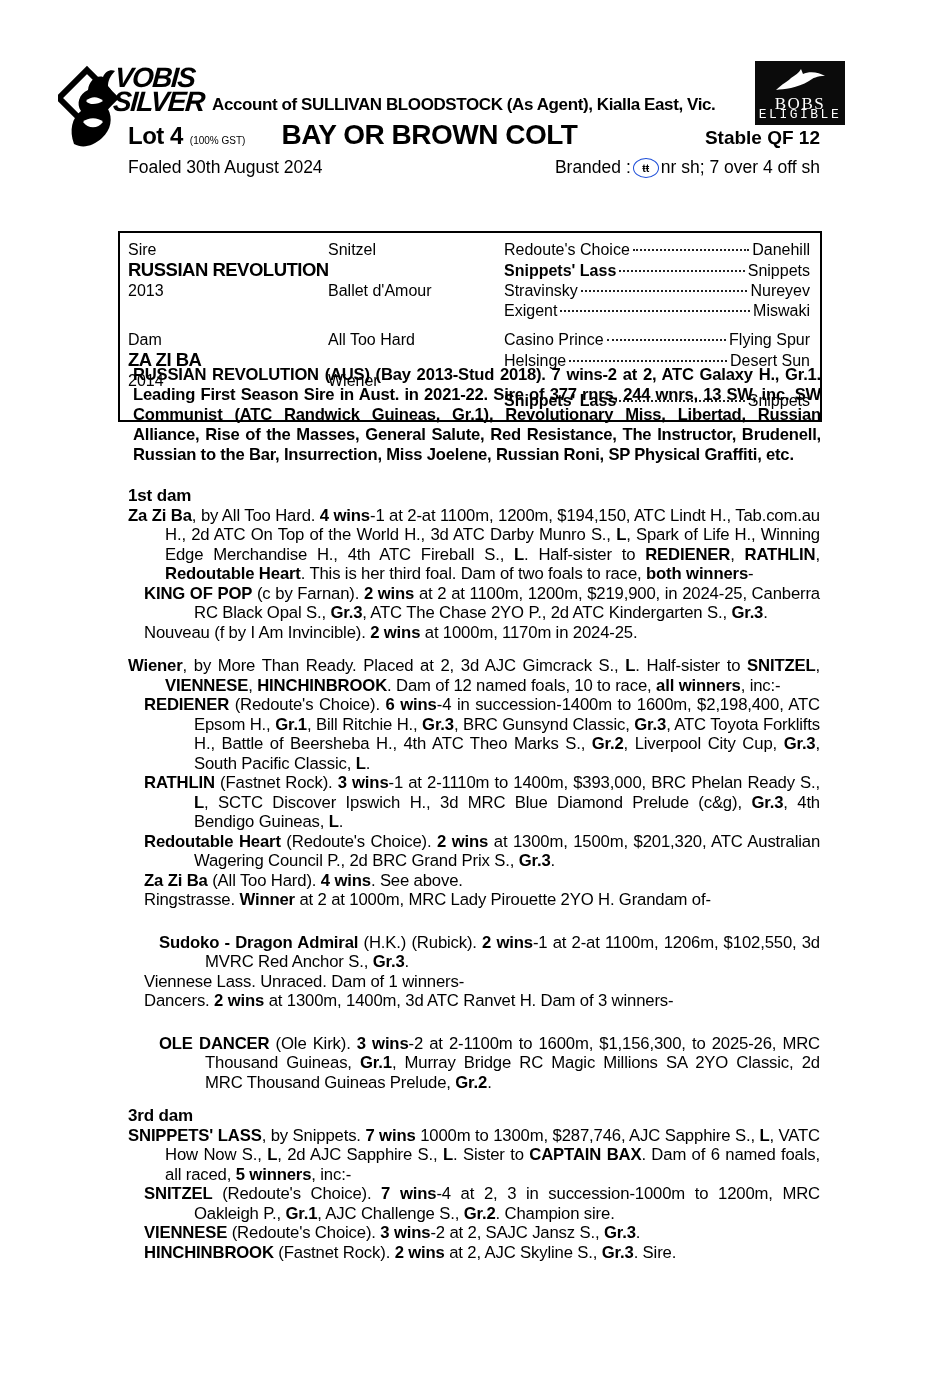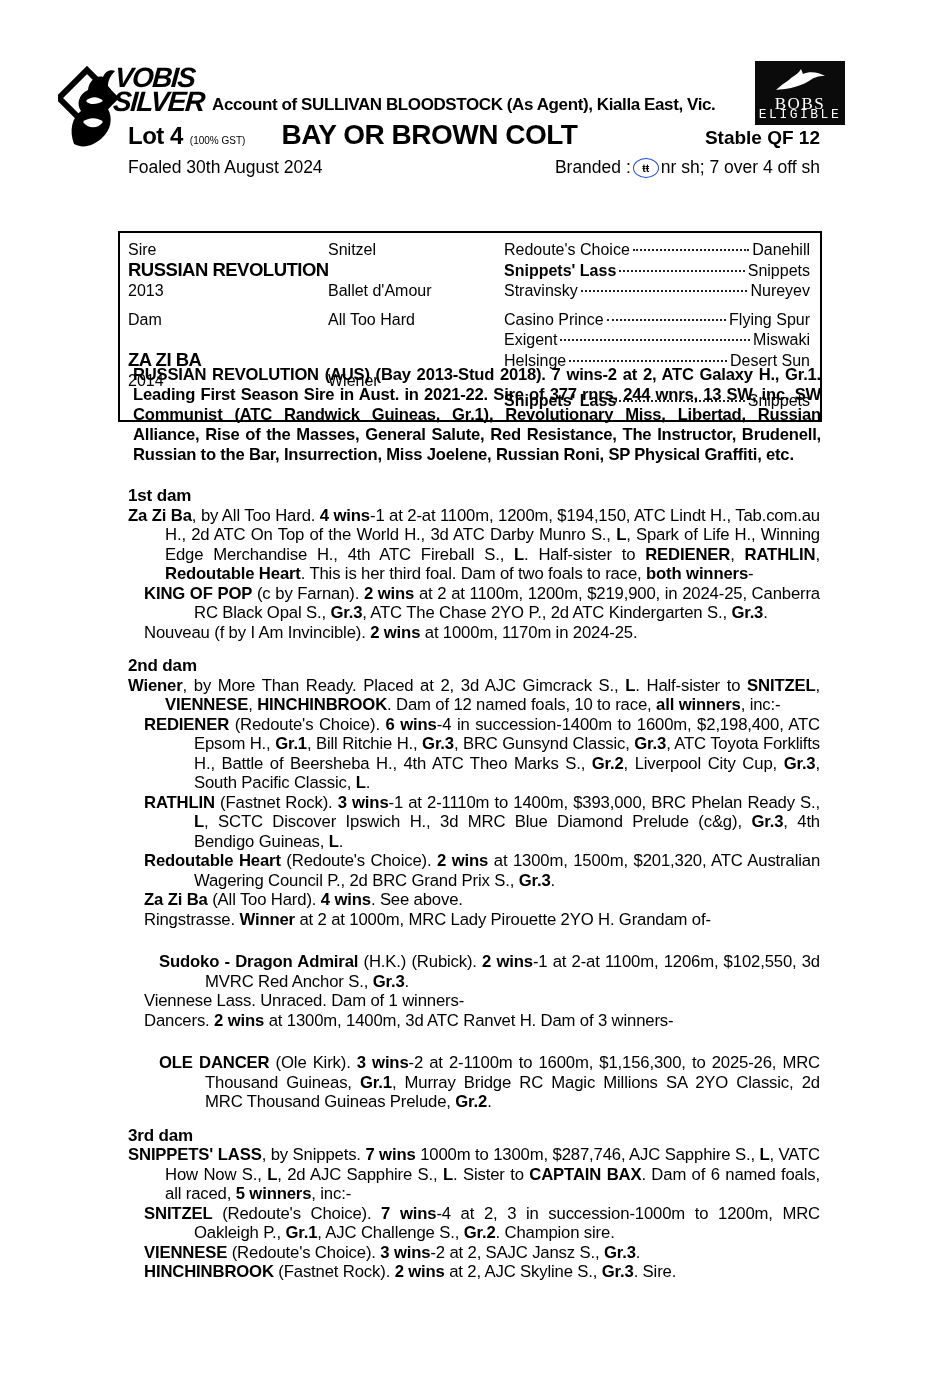--- a/index.html
+++ b/index.html
@@ -123,36 +123,36 @@
       </div>
       <div class="prow">
         <div class="pc1">2013</div>
         <div class="pc2">Ballet d'Amour</div>
         <div class="pc3">
           <span class="c3l">Stravinsky</span>
           <span class="leader"></span>
           <span class="c3r">Nureyev</span>
         </div>
       </div>
+      <div class="prow">
+        <div class="pc1"></div>
+        <div class="pc2"></div>
+        <div class="pc3">
+          <span class="c3l">Exigent</span>
+          <span class="leader"></span>
+          <span class="c3r">Miswaki</span>
+        </div>
+      </div>
       <div class="prow gap">
         <div class="pc1">Dam</div>
         <div class="pc2">All Too Hard</div>
         <div class="pc3">
           <span class="c3l">Casino Prince</span>
           <span class="leader"></span>
           <span class="c3r">Flying Spur</span>
-        </div>
-      </div>
-      <div class="prow">
-        <div class="pc1"></div>
-        <div class="pc2"></div>
-        <div class="pc3">
-          <span class="c3l">Exigent</span>
-          <span class="leader"></span>
-          <span class="c3r">Miswaki</span>
         </div>
       </div>
       <div class="prow">
         <div class="pc1 bigname">ZA ZI BA</div>
         <div class="pc2"></div>
         <div class="pc3">
           <span class="c3l">Helsinge</span>
           <span class="leader"></span>
           <span class="c3r">Desert Sun</span>
         </div>
@@ -175,21 +175,20 @@
   <div class="sire-para">RUSSIAN REVOLUTION (AUS) (Bay 2013-Stud 2018). 7 wins-2 at 2, ATC Galaxy H., Gr.1. Leading First Season Sire in Aust. in 2021-22. Sire of 377 rnrs, 244 wnrs, 13 SW, inc. SW Communist (ATC Randwick Guineas, Gr.1), Revolutionary Miss, Libertad, Russian Alliance, Rise of the Masses, General Salute, Red Resistance, The Instructor, Brudenell, Russian to the Bar, Insurrection, Miss Joelene, Russian Roni, SP Physical Graffiti, etc.</div>
 
   <div class="sections">
       <div class="section">
         <div class="sec-heading">1st dam</div>
         <div class="para l0"><span class="b">Za Zi Ba</span><span>, by All Too Hard. </span><span class="b">4 wins</span><span>-1 at 2-at 1100m, 1200m, $194,150, ATC Lindt H., Tab.com.au H., 2d ATC On Top of the World H., 3d ATC Darby Munro S., </span><span class="b">L</span><span>, Spark of Life H., Winning Edge Merchandise H., 4th ATC Fireball S., </span><span class="b">L</span><span>. Half-sister to </span><span class="b">REDIENER</span><span>, </span><span class="b">RATHLIN</span><span>, </span><span class="b">Redoutable Heart</span><span>. This is her third foal. Dam of two foals to race, </span><span class="b">both winners</span><span>-</span></div>
         <div class="para l1"><span class="b">KING OF POP</span><span> (c by Farnan). </span><span class="b">2 wins</span><span> at 2 at 1100m, 1200m, $219,900, in 2024-25, Canberra RC Black Opal S., </span><span class="b">Gr.3</span><span>, ATC The Chase 2YO P., 2d ATC Kindergarten S., </span><span class="b">Gr.3</span><span>.</span></div>
         <div class="para l1"><span>Nouveau (f by I Am Invincible). </span><span class="b">2 wins</span><span> at 1000m, 1170m in 2024-25.</span></div>
       </div>
       <div class="section">
-        <div class="sec-heading">2nd dam</div>
         <div class="para l0"><span class="b">Wiener</span><span>, by More Than Ready. Placed at 2, 3d AJC Gimcrack S., </span><span class="b">L</span><span>. Half-sister to </span><span class="b">SNITZEL</span><span>, </span><span class="b">VIENNESE</span><span>, </span><span class="b">HINCHINBROOK</span><span>. Dam of 12 named foals, 10 to race, </span><span class="b">all winners</span><span>, inc:-</span></div>
         <div class="para l1"><span class="b">REDIENER</span><span> (Redoute's Choice). </span><span class="b">6 wins</span><span>-4 in succession-1400m to 1600m, $2,198,400, ATC Epsom H., </span><span class="b">Gr.1</span><span>, Bill Ritchie H., </span><span class="b">Gr.3</span><span>, BRC Gunsynd Classic, </span><span class="b">Gr.3</span><span>, ATC Toyota Forklifts H., Battle of Beersheba H., 4th ATC Theo Marks S., </span><span class="b">Gr.2</span><span>, Liverpool City Cup, </span><span class="b">Gr.3</span><span>, South Pacific Classic, </span><span class="b">L</span><span>.</span></div>
         <div class="para l1"><span class="b">RATHLIN</span><span> (Fastnet Rock). </span><span class="b">3 wins</span><span>-1 at 2-1110m to 1400m, $393,000, BRC Phelan Ready S., </span><span class="b">L</span><span>, SCTC Discover Ipswich H., 3d MRC Blue Diamond Prelude (c&amp;g), </span><span class="b">Gr.3</span><span>, 4th Bendigo Guineas, </span><span class="b">L</span><span>.</span></div>
         <div class="para l1"><span class="b">Redoutable Heart</span><span> (Redoute's Choice). </span><span class="b">2 wins</span><span> at 1300m, 1500m, $201,320, ATC Australian Wagering Council P., 2d BRC Grand Prix S., </span><span class="b">Gr.3</span><span>.</span></div>
         <div class="para l1"><span class="b">Za Zi Ba</span><span> (All Too Hard). </span><span class="b">4 wins</span><span>. See above.</span></div>
         <div class="para l1"><span>Ringstrasse. </span><span class="b">Winner</span><span> at 2 at 1000m, MRC Lady Pirouette 2YO H. Grandam of-</span></div>
         <div class="para l2"><span class="b">Sudoko - Dragon Admiral</span><span> (H.K.) (Rubick). </span><span class="b">2 wins</span><span>-1 at 2-at 1100m, 1206m, $102,550, 3d MVRC Red Anchor S., </span><span class="b">Gr.3</span><span>.</span></div>
         <div class="para l1"><span>Viennese Lass. Unraced. Dam of 1 winners-</span></div>
         <div class="para l1"><span>Dancers. </span><span class="b">2 wins</span><span> at 1300m, 1400m, 3d ATC Ranvet H. Dam of 3 winners-</span></div>
         <div class="para l2"><span class="b">OLE DANCER</span><span> (Ole Kirk). </span><span class="b">3 wins</span><span>-2 at 2-1100m to 1600m, $1,156,300, to 2025-26, MRC Thousand Guineas, </span><span class="b">Gr.1</span><span>, Murray Bridge RC Magic Millions SA 2YO Classic, 2d MRC Thousand Guineas Prelude, </span><span class="b">Gr.2</span><span>.</span></div>

